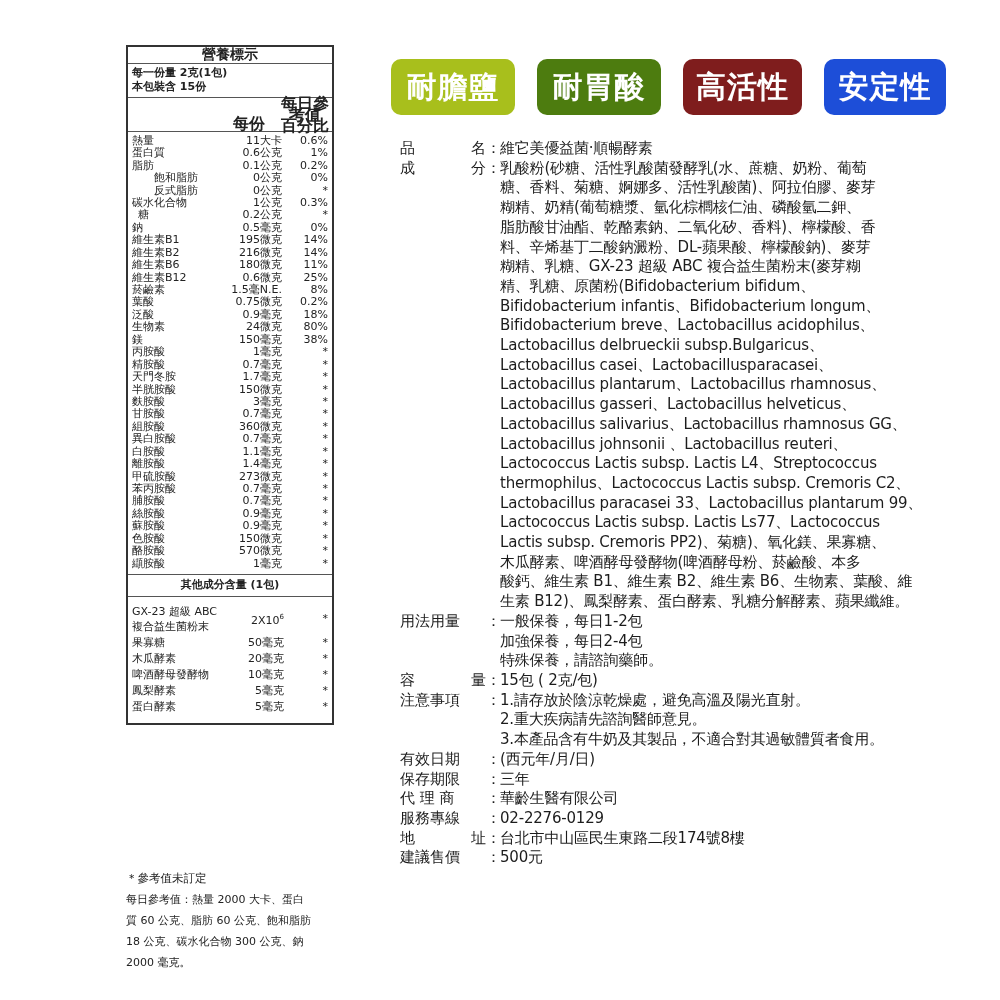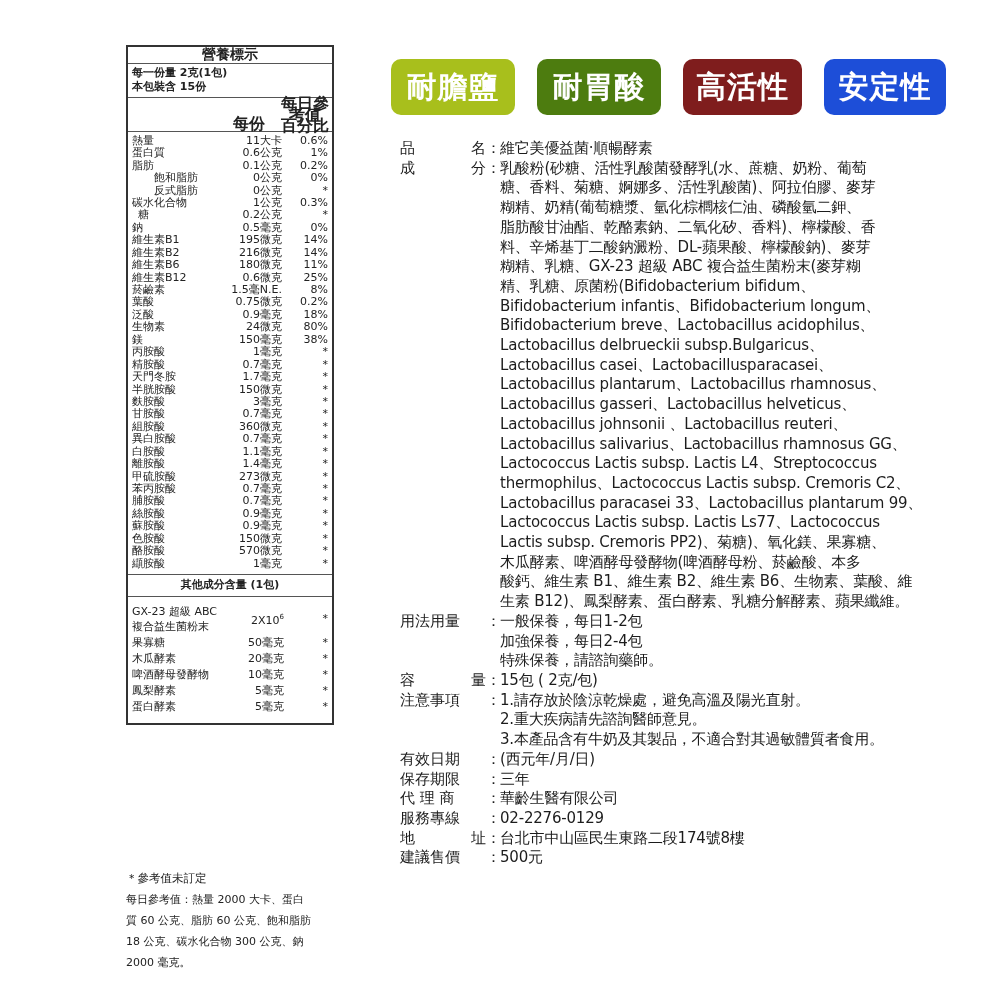--- a/index.html
+++ b/index.html
@@ -347,22 +347,22 @@
         <span class="line">脂肪酸甘油酯、乾酪素鈉、二氧化矽、香料)、檸檬酸、香</span>
         <span class="line">料、辛烯基丁二酸鈉澱粉、DL-蘋果酸、檸檬酸鈉)、麥芽</span>
         <span class="line">糊精、乳糖、GX-23 超級 ABC 複合益生菌粉末(麥芽糊</span>
         <span class="line">精、乳糖、原菌粉(Bifidobacterium bifidum、</span>
         <span class="line">Bifidobacterium infantis、Bifidobacterium longum、</span>
         <span class="line">Bifidobacterium breve、Lactobacillus acidophilus、</span>
         <span class="line">Lactobacillus delbrueckii subsp.Bulgaricus、</span>
         <span class="line">Lactobacillus casei、Lactobacillusparacasei、</span>
         <span class="line">Lactobacillus plantarum、Lactobacillus rhamnosus、</span>
         <span class="line">Lactobacillus gasseri、Lactobacillus helveticus、</span>
+        <span class="line">Lactobacillus salivarius、Lactobacillus rhamnosus GG、</span>
         <span class="line">Lactobacillus johnsonii 、Lactobacillus reuteri、</span>
-        <span class="line">Lactobacillus salivarius、Lactobacillus rhamnosus GG、</span>
         <span class="line">Lactococcus Lactis subsp. Lactis L4、Streptococcus</span>
         <span class="line">thermophilus、Lactococcus Lactis subsp. Cremoris C2、</span>
         <span class="line">Lactobacillus paracasei 33、Lactobacillus plantarum 99、</span>
         <span class="line">Lactococcus Lactis subsp. Lactis Ls77、Lactococcus</span>
         <span class="line">Lactis subsp. Cremoris PP2)、菊糖)、氧化鎂、果寡糖、</span>
         <span class="line">木瓜酵素、啤酒酵母發酵物(啤酒酵母粉、菸鹼酸、本多</span>
         <span class="line">酸鈣、維生素 B1、維生素 B2、維生素 B6、生物素、葉酸、維</span>
         <span class="line">生素 B12)、鳳梨酵素、蛋白酵素、乳糖分解酵素、蘋果纖維。</span>
       </div>
     </div>

